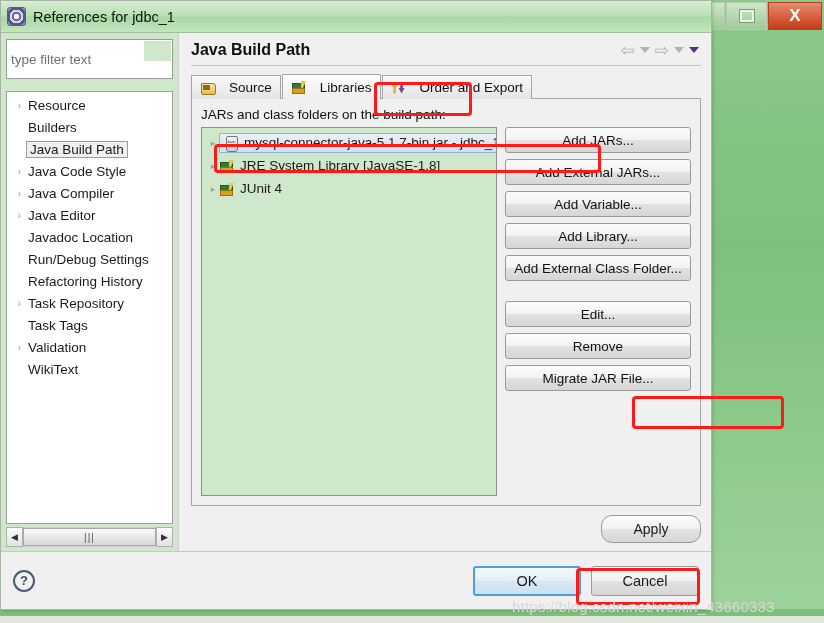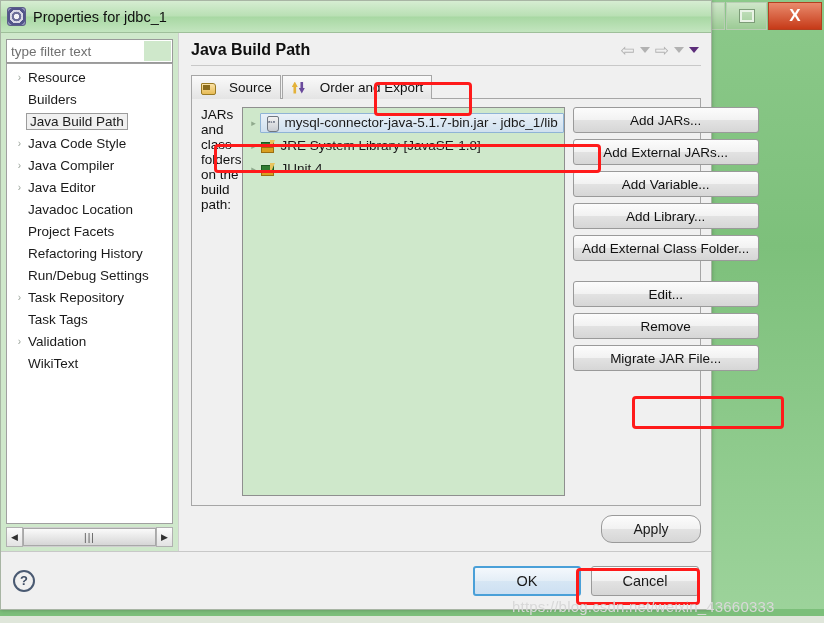--- a/index.html
+++ b/index.html
@@ -102,26 +102,26 @@
 
   
   .left-pane {
     width: 178px;
     background: #cfe8cb;
     display: flex; flex-direction: column;
     padding: 6px 5px 4px 5px;
     border-right: 1px solid #cfcfcf;
   }
   .filter-input {
-    height: 24px;
+    height: 40px;
     background: #fff;
     border: 1px solid #9a9a9a;
     display: flex; align-items: center;
     padding: 0 4px;
-    margin-bottom: 0;
+    margin-bottom: 12px;
     position: relative;
   }
   .filter-input .ph { color: #707070; font-size: 13.5px; }
   .filter-input .greenbox {
     position: absolute; right: 1px; top: 1px;
     width: 27px; height: 20px; background: #cfe8cb;
   }
   .tree {
     flex: 1;
     background: #fff;
@@ -207,21 +207,21 @@
     background: linear-gradient(180deg,#fdfdfd,#eeeeee);
     height: 25px;
     z-index: 3;
   }
   .tabs-panel {
     flex: 1;
     border: 1px solid #a6a6a6;
     background: #f0f0f0;
     margin-top: -1px;
     padding: 8px 9px 9px 9px;
-    display: flex; flex-direction: row;
+    display: flex; flex-direction: column;
     min-height: 0;
   }
   .panel-label { font-size: 13.5px; margin-bottom: 5px; color: #101010;}
   .panel-body { flex: 1; display: flex; gap: 8px; min-height: 0;}
 
   .jar-list {
     flex: 1;
     background: #cfe8cb;
     border: 1px solid #8f8f8f;
     padding: 3px 0 0 0;
@@ -398,21 +398,21 @@
         <span>X</span>
       </div>
     </div>
     <div class="bg-bottom-strip"></div>
   </div>
 
   <div id="dialog">
 
     <div class="titlebar">
       <span class="title-icon"></span>
-      <span class="title-text">Properties for jdbc_1</span>
+      <span class="title-text">References for jdbc_1</span>
     </div>
 
     <div class="dlg-body">
 
       <div class="left-pane">
         <div class="filter-input">
           <span class="ph">type filter text</span>
           <span class="greenbox"></span>
         </div>
         <div class="tree" id="sidebar-tree">
@@ -439,29 +439,25 @@
             <div class="tree-row">
               <span class="tw">›</span>
               <span class="tree-label">Java Editor</span>
             </div>
             <div class="tree-row">
               <span class="tw"></span>
               <span class="tree-label">Javadoc Location</span>
             </div>
             <div class="tree-row">
               <span class="tw"></span>
-              <span class="tree-label">Project Facets</span>
+              <span class="tree-label">Run/Debug Settings</span>
             </div>
             <div class="tree-row">
               <span class="tw"></span>
               <span class="tree-label">Refactoring History</span>
-            </div>
-            <div class="tree-row">
-              <span class="tw"></span>
-              <span class="tree-label">Run/Debug Settings</span>
             </div>
             <div class="tree-row">
               <span class="tw">›</span>
               <span class="tree-label">Task Repository</span>
             </div>
             <div class="tree-row">
               <span class="tw"></span>
               <span class="tree-label">Task Tags</span>
             </div>
             <div class="tree-row">
@@ -492,20 +488,26 @@
             <span class="nav-arrow">⇨</span>
             <span class="nav-caret"></span>
             <span class="nav-caret purple"></span>
           </span>
         </div>
 
         <div class="tabs" id="tab-strip">
             <div class="tab">
               <span class="ic ic-src"></span>
               <span>Source</span>
+            </div>
+            <div class="tab active">
+              <span class="ic ic-lib">
+                <span class="pg"></span>
+              </span>
+              <span>Libraries</span>
             </div>
             <div class="tab">
               <span class="ic ic-ord"></span>
               <span>Order and Export</span>
             </div>
           </div>
 
         <div class="tabs-panel">
           <div class="panel-label">JARs and class folders on the build path:</div>
           <div class="panel-body">

